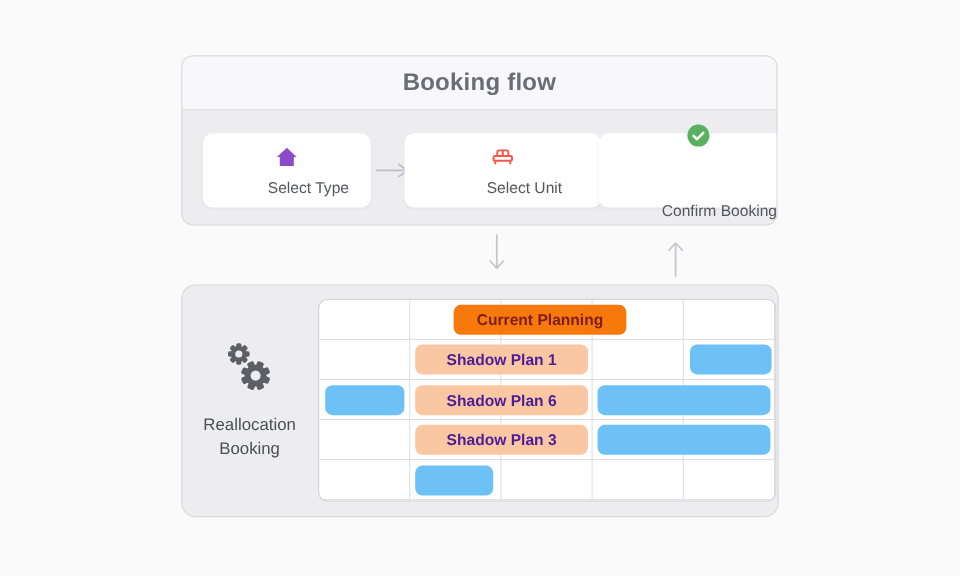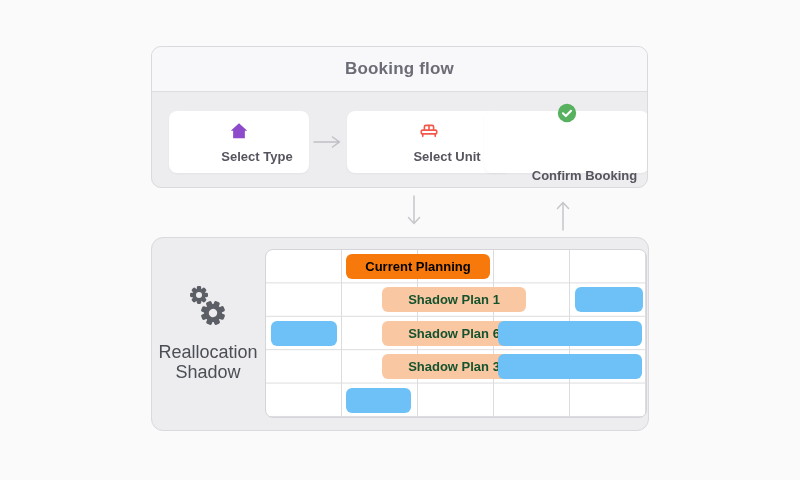--- a/index.html
+++ b/index.html
@@ -16,32 +16,32 @@
   .flow-card {
     position: absolute; left: 151px; top: 46px; width: 497px; height: 142px;
     background: #ededef; border: 1px solid #d9d9de; border-radius: 10px;
     overflow: hidden;
   }
   .flow-header {
     height: 45px; background: #f8f8fa; border-bottom: 1px solid #dcdce1;
     display: flex; align-items: center; justify-content: center;
   }
   .flow-title {
-    font-size: 17px; font-weight: 700; color: #6c6c76; letter-spacing: .2px;
+    font-size: 20px; font-weight: 700; color: #6c6c76; letter-spacing: .2px;
   }
   .flow-body { position: relative; height: 95px; }
   .step-card {
     position: absolute; top: 19px; height: 62px;
     background: #ffffff; border-radius: 8px;
     box-shadow: 0 1px 2px rgba(60,60,70,.05);
     display: flex; flex-direction: column; align-items: center; justify-content: center;
     gap: 7px;
   }
   .step-card .step-label {
-    font-size: 13px; font-weight: 700; color: #55555e; white-space: nowrap; margin-left: 36px;
+    font-size: 13px; font-weight: 400; color: #55555e; white-space: nowrap; margin-left: 36px;
   }
   .step-icon { height: 22px; display: flex; align-items: center; justify-content: center; }
   .h-arrow { position: absolute; left: 161px; top: 43px; }
 
   
   .v-arrow { position: absolute; width: 18px; height: 38px; }
   .v-arrow.down { left: 405px; top: 194px; }
   .v-arrow.up   { left: 554px; top: 194px; }
 
   
@@ -49,41 +49,41 @@
     position: absolute; left: 151px; top: 237px; width: 498px; height: 194px;
     background: #ededef; border: 1px solid #d9d9de; border-radius: 12px;
   }
   .engine-left {
     position: absolute; left: 0; top: 0; width: 112px; height: 100%;
     display: flex; flex-direction: column; align-items: center;
   }
   .gears { margin-top: 46px; }
   .engine-label {
     margin-top: 6px; text-align: center;
-    font-size: 18px; line-height: 20px; font-weight: 500; color: #4b4e54;
+    font-size: 14px; line-height: 20px; font-weight: 500; color: #4b4e54;
   }
 
   
   .grid-table {
     position: absolute; left: 113px; top: 11px; width: 382px; height: 169px;
     background-color: #ffffff;
     border: 1px solid #d4d4d9; border-radius: 8px;
     background-image:
       linear-gradient(to right, #dcdce0 1px, transparent 1px),
       linear-gradient(to bottom, #dcdce0 1px, transparent 1px);
     background-size: 20% 20%;
     background-position: -1px -1px;
   }
   .pill {
     position: absolute; height: 25px; border-radius: 6px;
     display: flex; align-items: center; justify-content: center;
     font-size: 13px; font-weight: 700; white-space: nowrap;
   }
-  .pill.current { background: #f7790b; color: #000000; }
-  .pill.shadow  { background: #fac7a3; color: #14532d; margin-left: 36px; }
+  .pill.current { background: #f7790b; color: #7f1d1d; margin-left: 32px; }
+  .pill.shadow  { background: #fac7a3; color: #4c1d95; }
   .pill.booking { background: #6ec1f6; }
 
   .r0 { top: 4px; }  .r1 { top: 37px; } .r2 { top: 71px; }
   .r3 { top: 104px; text-align: right; } .r4 { top: 138px; }
   .plan-span { left: 80px; width: 144px; }
 </style>
 </head>
 <body>
 
 <div class="stage">
@@ -102,33 +102,33 @@
         </span>
         <span class="step-label">Select Type</span>
       </div>
 
       <span class="h-arrow">
         <svg width="30" height="14" viewBox="0 0 30 14" fill="none">
           <path d="M1 7 H25 M19.5 2 L26.5 7 L19.5 12" stroke="#bfbfc6" stroke-width="1.5" stroke-linecap="round" stroke-linejoin="round"></path>
         </svg>
       </span>
 
-      <div class="step-card" style="left:195px; width:164px;">
+      <div class="step-card" style="left:185px; width:164px;">
         <span class="step-icon">
           <svg width="24" height="22" viewBox="0 0 24 24" fill="none" stroke="#f4584a" stroke-width="1.8" stroke-linecap="round" stroke-linejoin="round">
             <path d="M7 11 V7.4 a1.6 1.6 0 0 1 1.6 -1.6 h6.8 a1.6 1.6 0 0 1 1.6 1.6 V11"></path>
             <path d="M12 6 V11"></path>
             <rect x="3.6" y="11" width="16.8" height="4.2" rx="1.2"></rect>
             <path d="M5.2 15.2 V17.8 M18.8 15.2 V17.8"></path>
           </svg>
         </span>
         <span class="step-label">Select Unit</span>
       </div>
 
-      <div class="step-card" style="left:332px; width:165px;gap:44px;">
+      <div class="step-card" style="left:347px; width:165px;gap:44px;">
         <span class="step-icon">
           <svg width="22" height="22" viewBox="0 0 24 24">
             <circle cx="12" cy="12" r="10" fill="#57b15e"></circle>
             <path d="M7.6 12.3 L10.7 15.3 L16.4 9.6" fill="none" stroke="#ffffff" stroke-width="2.3" stroke-linecap="round" stroke-linejoin="round"></path>
           </svg>
         </span>
         <span class="step-label">Confirm Booking</span>
       </div>
 
     </div>
@@ -169,21 +169,21 @@
               <rect x="-12.2" y="-2.9" width="24.4" height="5.8" rx="1.6" transform="rotate(90)"></rect>
               <rect x="-12.2" y="-2.9" width="24.4" height="5.8" rx="1.6" transform="rotate(135)"></rect>
             </g>
             <circle r="9" fill="#5c5f66"></circle>
             <circle r="4.2" fill="#ededef"></circle>
           </g>
         </svg>
       </span>
       <div class="engine-label">
         <div>Reallocation</div>
-        <div>Shadow</div>
+        <div>Booking</div>
       </div>
     </div>
 
     <div class="grid-table">
 
       <div class="pill current plan-span r0">Current Planning</div>
 
       <div class="pill shadow plan-span r1">Shadow Plan 1</div>
       <div class="pill booking r1" style="left:309px; width:68px;"></div>
 

